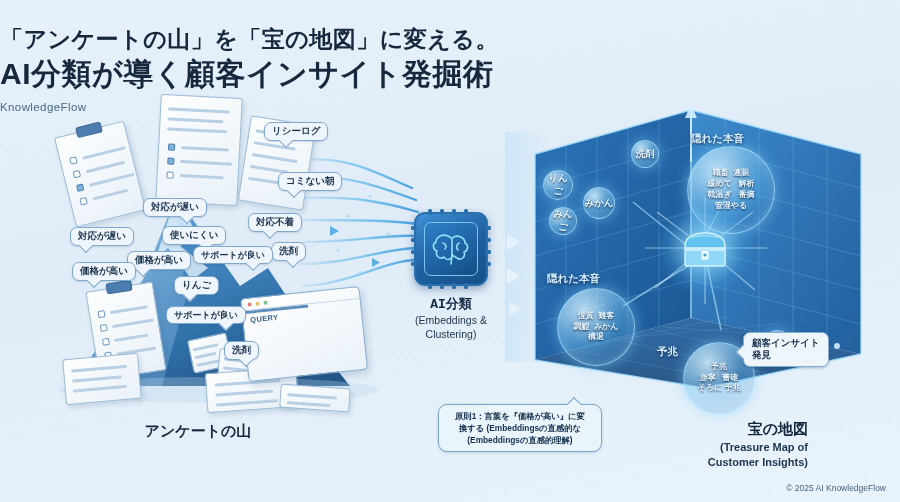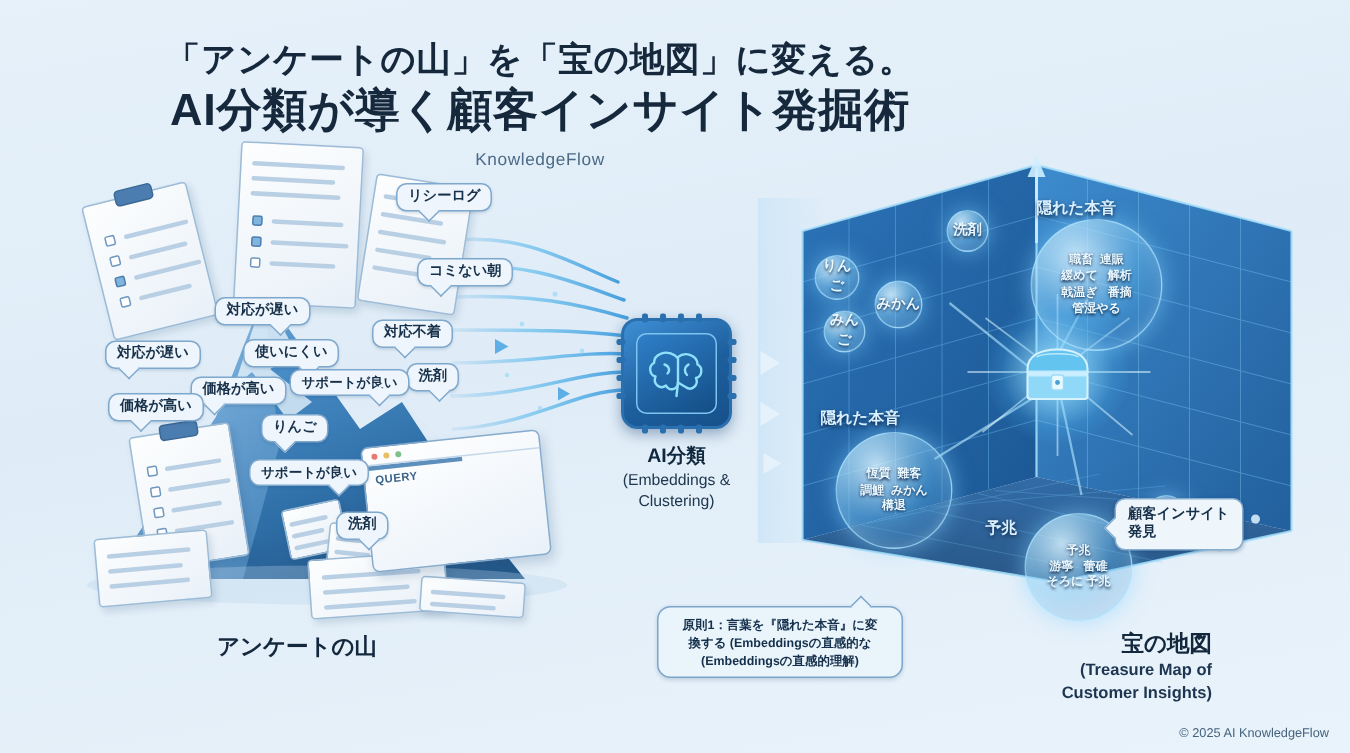--- a/index.html
+++ b/index.html
@@ -5,21 +5,21 @@
   * { margin:0; padding:0; box-sizing:border-box; }
   html,body { width:900px; height:502px; overflow:hidden; }
   body {
     font-family:"Liberation Sans","DejaVu Sans",sans-serif;
     background:linear-gradient(170deg,#e6f1fa 0%,#dfecf7 45%,#e9f3fb 100%);
     position:relative;
   }
   #stage { position:absolute; inset:0; }
 
   
-  .title-block { position:absolute; top:24px; left:0; width:720px; text-align:center; z-index:30; }
+  .title-block { position:absolute; top:24px; left:0; width:720px; z-index:30; }
   .title-l1 { font-size:23px; font-weight:bold; color:#16283c; letter-spacing:.5px; line-height:1.32; }
   .title-l2 { font-size:30px; font-weight:bold; color:#16283c; letter-spacing:.5px; line-height:1.32; }
   .brand { font-size:11.5px; color:#4a6a86; margin-top:7px; letter-spacing:.4px; }
 
   
   .bub {
     position:absolute; background:#eef5fc; border:1.4px solid #7fa8cd;
     border-radius:7px; color:#18314a; font-weight:bold;
     padding:3px 7px; white-space:nowrap; line-height:1.15; z-index:22;
     box-shadow:0 1px 2px rgba(30,70,110,.18);
@@ -65,21 +65,21 @@
     width:74px; height:74px; margin:0 auto; border-radius:11px; position:relative;
     background:linear-gradient(150deg,#3f8fd6,#1d5f9e 55%,#16508a);
     border:2px solid #2a6fae; box-shadow:0 3px 9px rgba(20,60,110,.4);
   }
   .chip-core {
     position:absolute; inset:8px; border-radius:7px;
     background:linear-gradient(150deg,#2f7fc8,#134d85);
     border:1.4px solid #7cc3f0; display:flex; align-items:center; justify-content:center;
   }
   .pin { position:absolute; background:#2a6fae; border-radius:1.5px; }
-  .chip-label { margin-top:9px; font-size:13px; font-weight:bold; color:#10283f; }
+  .chip-label { margin-top:9px; font-size:13px; font-weight:bold; color:#10283f;font-family:Liberation Mono, monospace; }
   .chip-sub { font-size:10.5px; color:#20384f; line-height:1.25; margin-top:1px; }
 
   
   .cube { position:absolute; left:505px; top:92px; width:380px; height:300px; z-index:10; }
   .cube-label {
     position:absolute; color:#d9f0ff; font-weight:bold; font-size:10.5px;
     text-shadow:0 1px 3px rgba(0,20,50,.85); z-index:26; white-space:nowrap;
   }
   .orb {
     position:absolute; border-radius:50%; z-index:24;
@@ -502,19 +502,19 @@
     <div class="cap-ja">アンケートの山</div>
   </div>
 
   <div class="cap" style="left:618px; top:420px; width:190px;text-align:right;">
     <div class="cap-ja">宝の地図</div>
     <div class="cap-en">(Treasure Map of</div>
     <div class="cap-en">Customer Insights)</div>
   </div>
 
   <div class="principle">
-    <div>原則1：言葉を『隠れた本音』に変</div>
+    <div>原則1：言葉を『価格が高い』に変</div>
     <div>換する (Embeddingsの直感的な</div>
     <div>(Embeddingsの直感的理解)</div>
   </div>
 
   <div class="copyright">© 2025 AI KnowledgeFlow</div>
 </div>
 
 </body></html>

